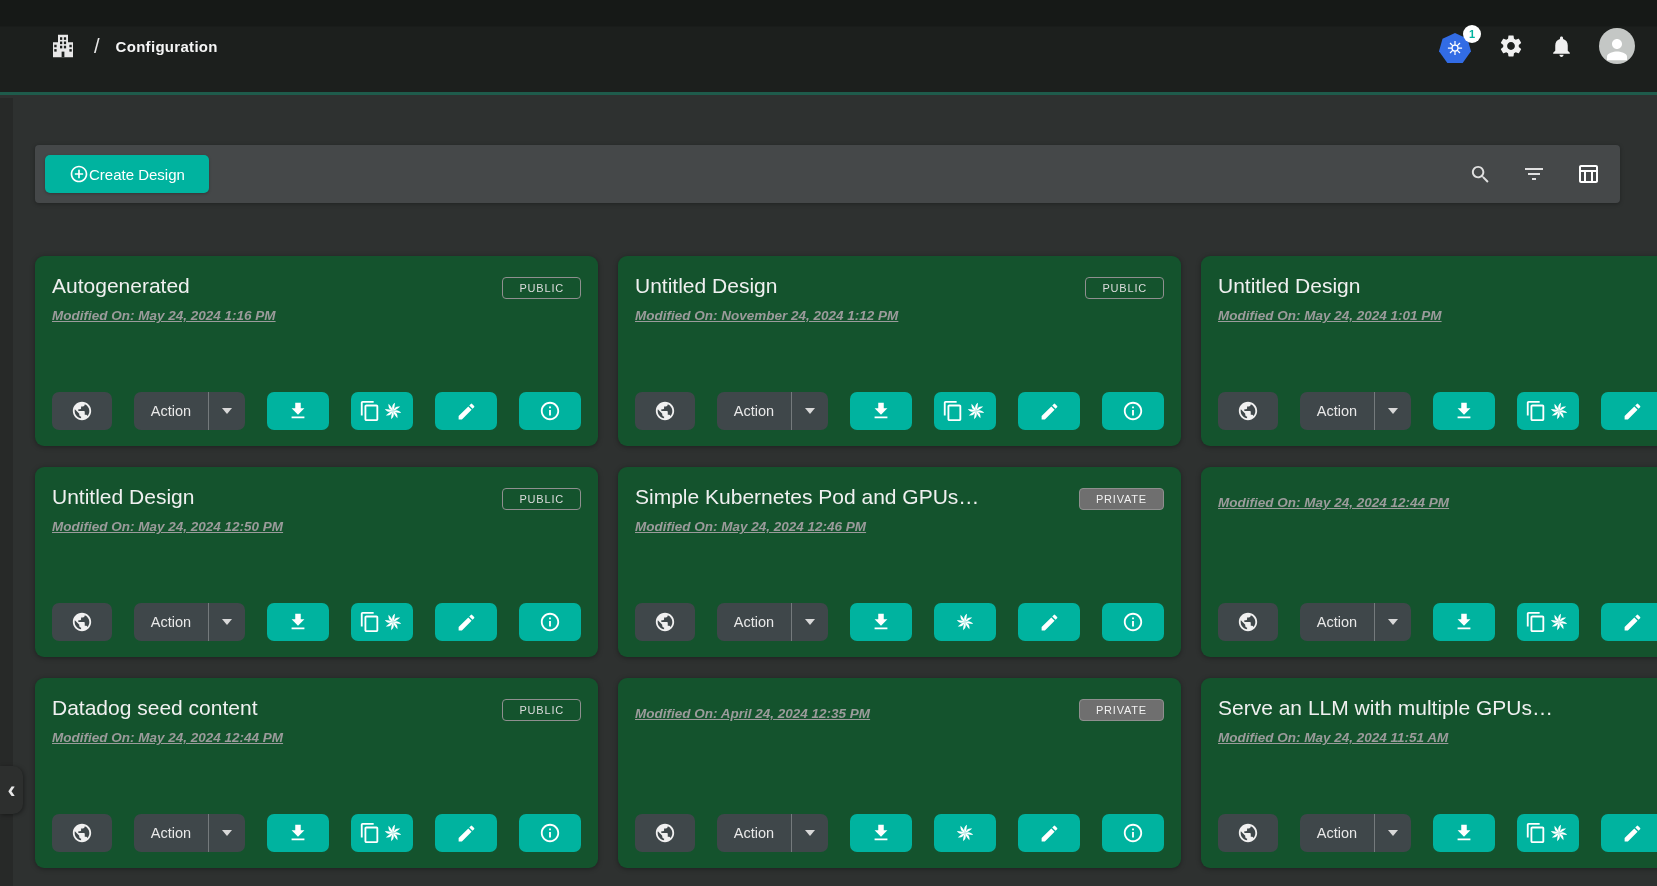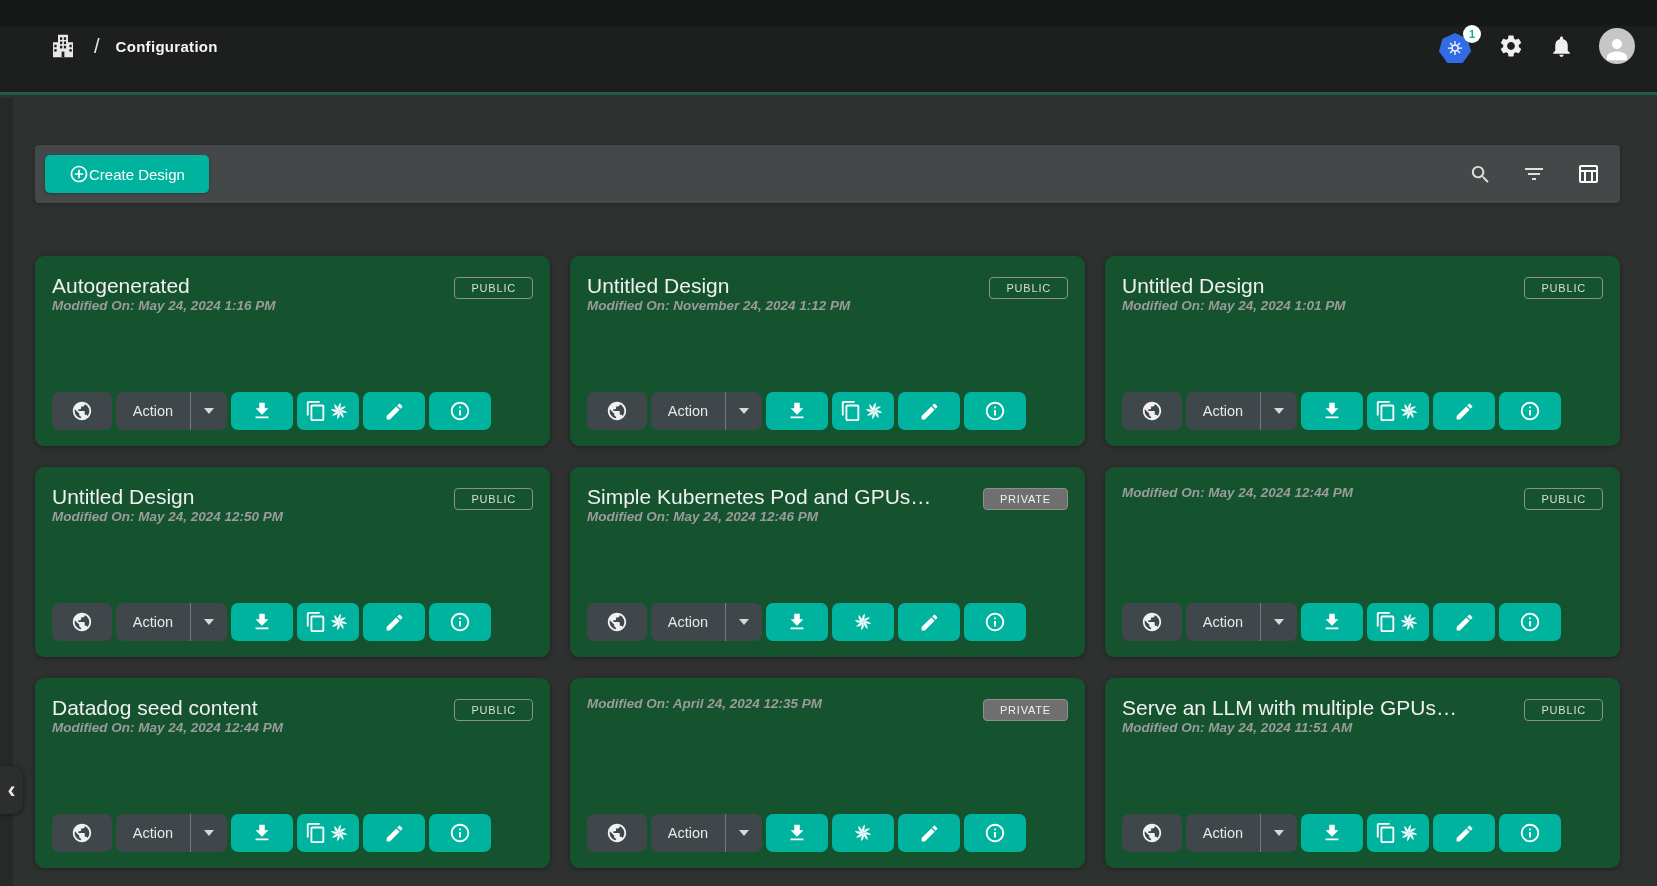--- a/index.html
+++ b/index.html
@@ -86,36 +86,37 @@
     padding: 18px 17px 16px 17px;
     display: flex; flex-direction: column;
     box-shadow: 0 1px 5px rgba(0,0,0,0.35);
   }
   .card-head { display: flex; justify-content: space-between; align-items: flex-start; }
   .card-title {
     color: #f0f0f0; font-size: 21px; font-weight: 400;
     white-space: nowrap; overflow: hidden; max-width: 385px;
   }
   .card-modified {
+    margin-top: 10px;
     color: #9b9b9b; font-size: 13.5px;
-    font-style: italic; font-weight: bold;
+    font-style: italic; font-weight: bold; text-decoration: underline;
   }
   .badge {
     flex: 0 0 auto;
     margin-top: 3px;
     border: 1px solid #8f8f8f;
     color: #dcdcdc;
     background: transparent;
     border-radius: 4px;
     font-size: 11px; letter-spacing: 0.8px;
     padding: 4px 16px;
   }
   .badge.private { background: #6f6f6f; border-color: #8f8f8f; color: #f2f2f2; }
 
-  .card-actions { margin-top: auto; display: flex; gap: 4px; }
+  .card-actions { margin-top: auto; display: flex; gap: 22px; }
   .abtn {
     height: 38px; border: none; border-radius: 7px;
     display: flex; align-items: center; justify-content: center;
     cursor: pointer;
   }
   .abtn.dark { background: #3f474a; width: 60px; }
   .abtn.teal { background: #00b39f; width: 62px; }
   .split {
     display: flex; height: 38px;
     background: #3f474a; border-radius: 7px; overflow: hidden;

